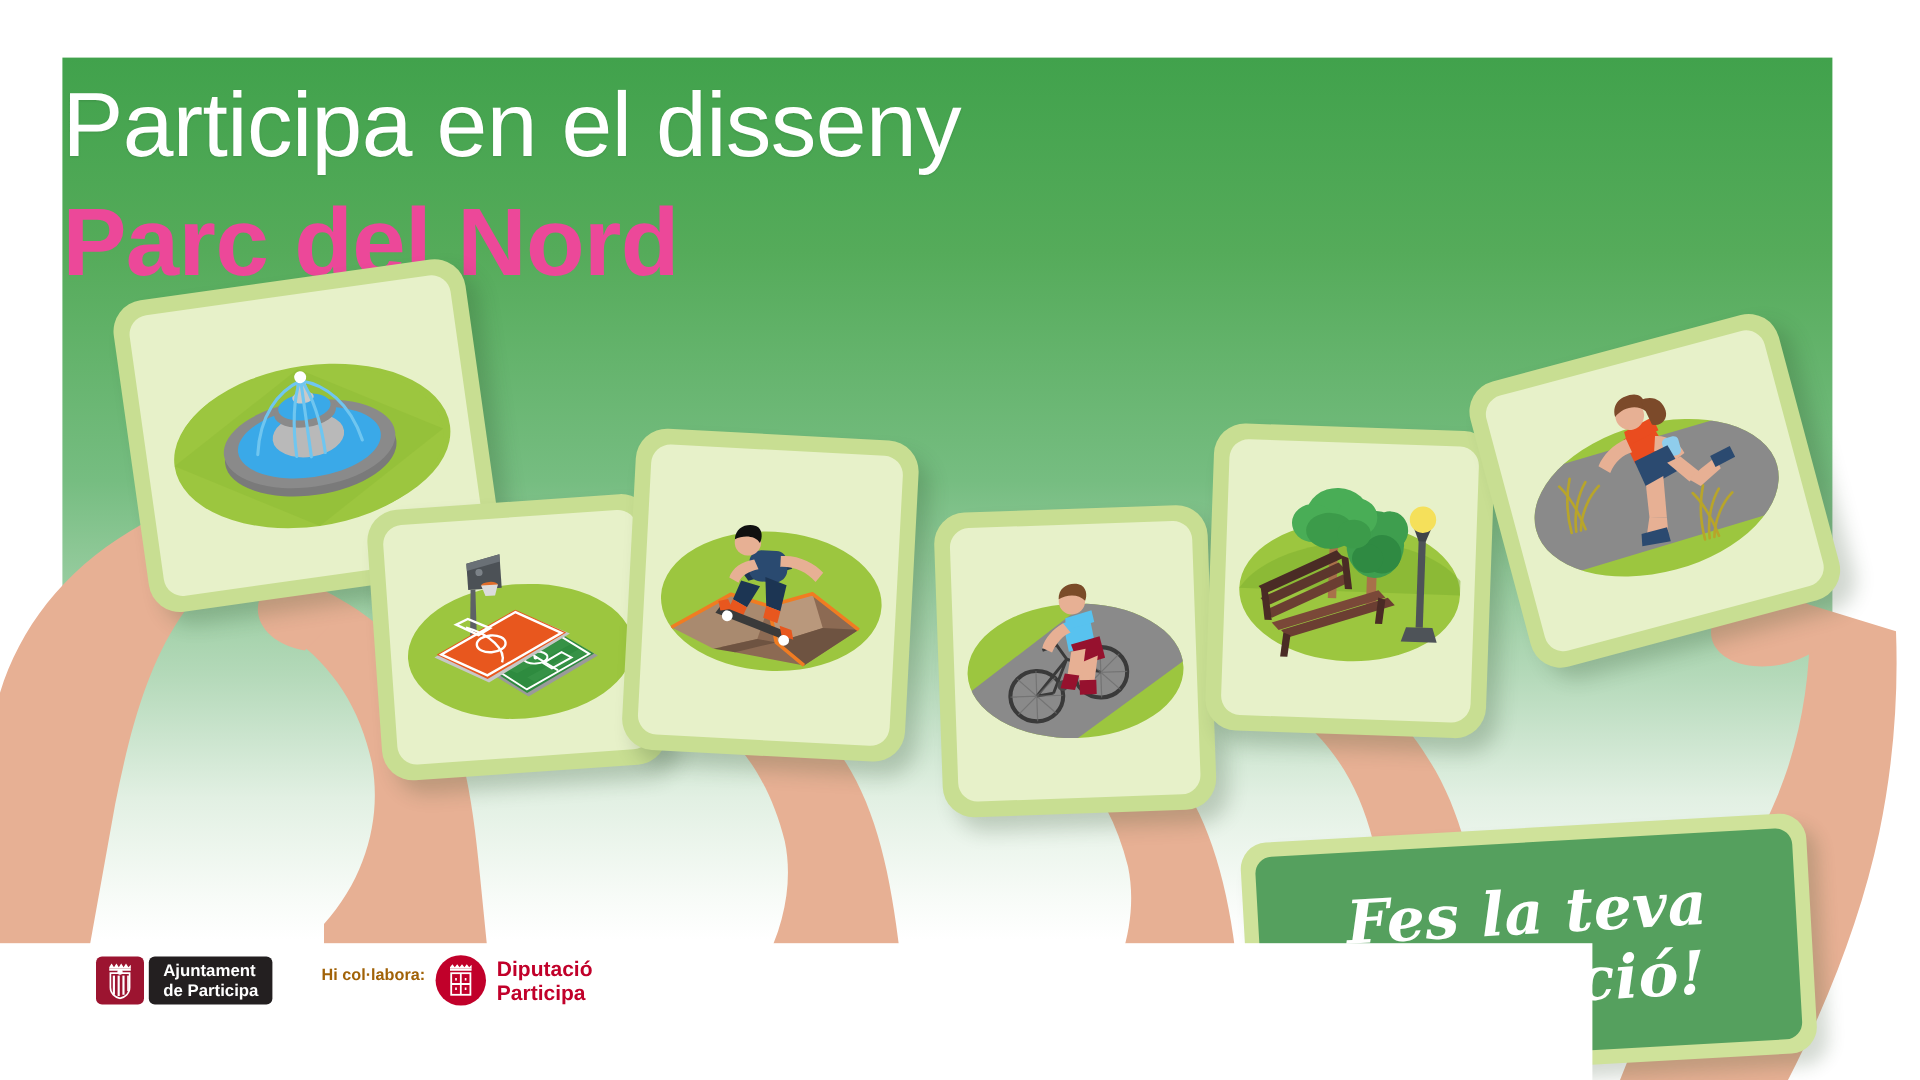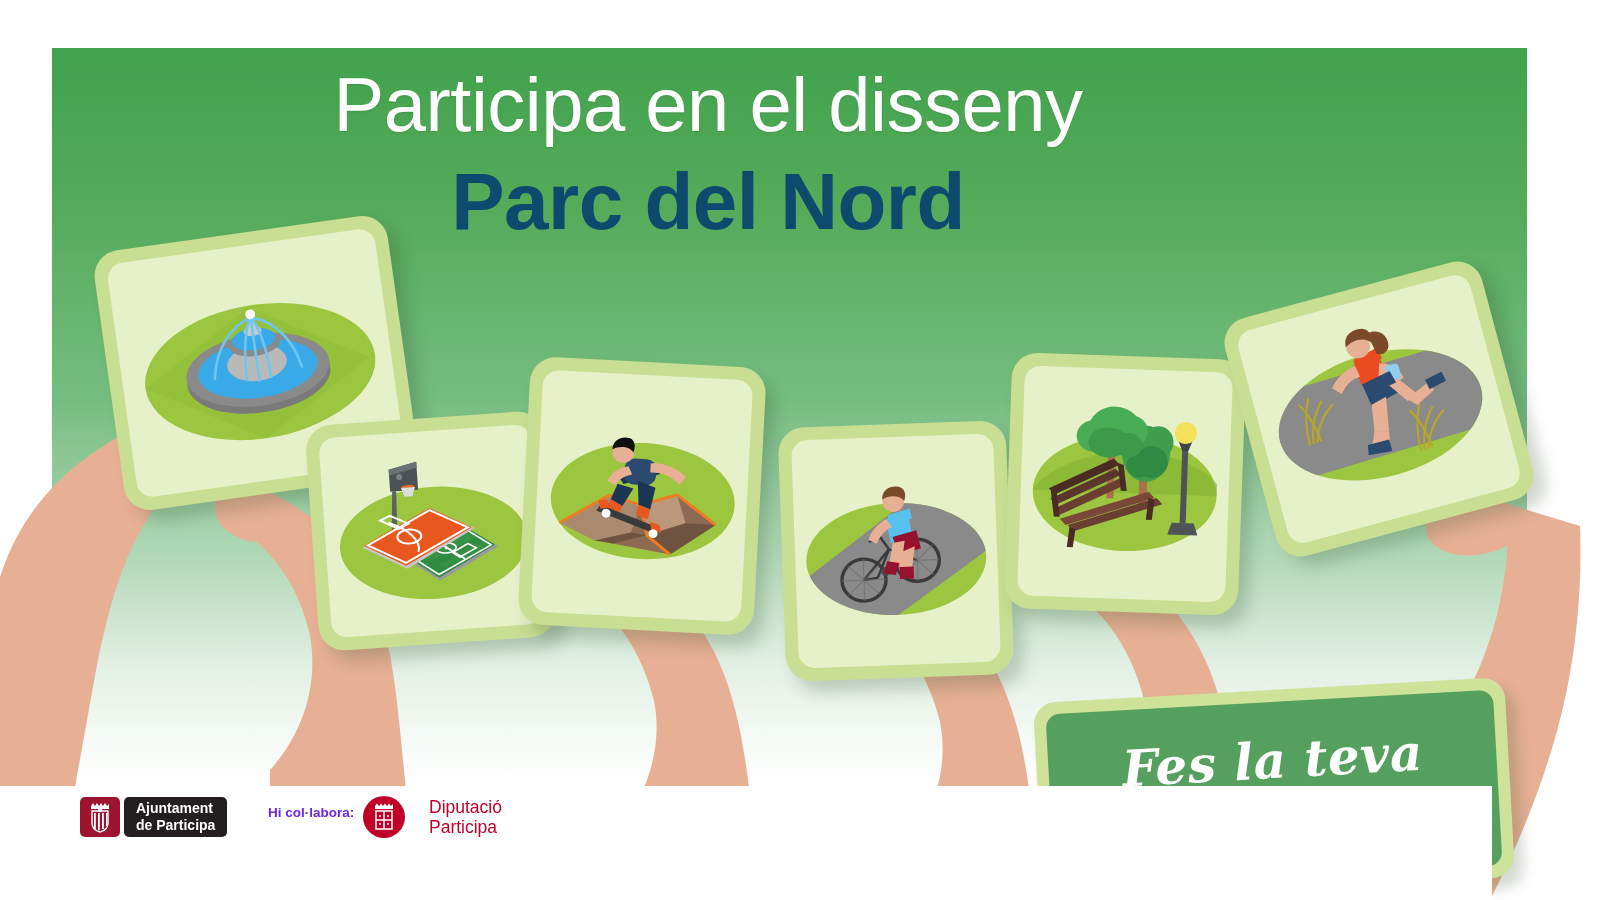--- a/index.html
+++ b/index.html
@@ -8,26 +8,26 @@
   #stage{position:relative;width:1600px;height:900px;background:#ffffff;overflow:hidden;}
 
   
   .panel{
     position:absolute;left:52px;top:48px;width:1475px;height:735px;
     background:linear-gradient(180deg,#41a24c 0%,#55ab5a 22%,#76bd81 48%,#b4d9b9 70%,#e2f0e3 84%,#f7fbf7 95%,#ffffff 100%);
   }
 
   
   .headline{
-    position:absolute;left:52px;top:60px;width:1312px;text-align:center;
+    position:absolute;left:52px;top:60px;width:1312px;
     color:#ffffff;font-family:"Liberation Sans",sans-serif;
     font-size:76px;line-height:90px;font-weight:400;letter-spacing:-0.5px;
     text-shadow:0 1px 2px rgba(0,0,0,.10);
   }
-  .headline .l3{display:block;color:#0c4a6e;font-weight:bold;font-size:80px;line-height:96px;margin-top:4px;text-shadow:none;}
+  .headline .l3{display:block;color:#ec4899;font-weight:bold;font-size:80px;line-height:96px;margin-top:4px;text-shadow:none;}
 
   
   .arm{position:absolute;}
   .arm svg{display:block;overflow:visible;}
 
   
   .card{position:absolute;border-radius:26px;background:#c8de92;
         box-shadow:10px 12px 16px rgba(40,70,35,.22);}
   .card .inner{position:absolute;left:13px;top:13px;right:13px;bottom:13px;
         border-radius:16px;background:#e7f1c9;overflow:hidden;}
@@ -45,29 +45,29 @@
     box-shadow:9px 11px 14px rgba(40,70,35,.20);
   }
   .cta .cinner{position:absolute;left:12px;top:12px;right:12px;bottom:12px;
     background:#55a05e;border-radius:14px;display:flex;align-items:center;justify-content:center;}
   .cta .ctext{
     color:#ffffff;font-family:"DejaVu Serif",serif;font-style:italic;font-weight:bold;
     font-size:50px;line-height:58px;text-align:center;letter-spacing:.5px;padding:0 14px;
   }
 
   
-  .footer{position:absolute;left:0;top:786px;width:1492px;height:114px;background:#fff;}
+  .footer{position:absolute;left:0;top:786px;width:1327px;height:114px;background:#fff;}
   .logo-ajt{position:absolute;left:80px;top:11px;display:flex;align-items:stretch;height:40px;}
   .logo-ajt .shield{width:40px;height:40px;background:#9c1430;border-radius:5px;display:flex;align-items:center;justify-content:center;}
   .logo-ajt .name{background:#231f20;border-radius:5px;margin-left:4px;color:#fff;
     font-size:14px;line-height:17px;font-weight:600;padding:3px 12px;display:flex;flex-direction:column;justify-content:center;}
-  .collab{position:absolute;left:268px;top:19px;font-size:13.5px;color:#6d28d9;font-weight:600;}
+  .collab{position:absolute;left:268px;top:19px;font-size:13.5px;color:#a16207;font-weight:600;}
   .logo-dip{position:absolute;left:363px;top:10px;display:flex;align-items:center;}
   .logo-dip .dshield{width:42px;height:42px;border-radius:50%;background:#c1002a;display:flex;align-items:center;justify-content:center;}
-  .logo-dip .dname{margin-left:24px;color:#c1002a;font-weight:normal;font-size:17.5px;line-height:20px;}
+  .logo-dip .dname{margin-left:9px;color:#c1002a;font-weight:bold;font-size:17.5px;line-height:20px;}
 </style>
 </head>
 <body>
 
 <div id="stage">
 
   <div class="panel"></div>
 
   <div class="headline">
     <span>Participa en el disseny</span><br>

